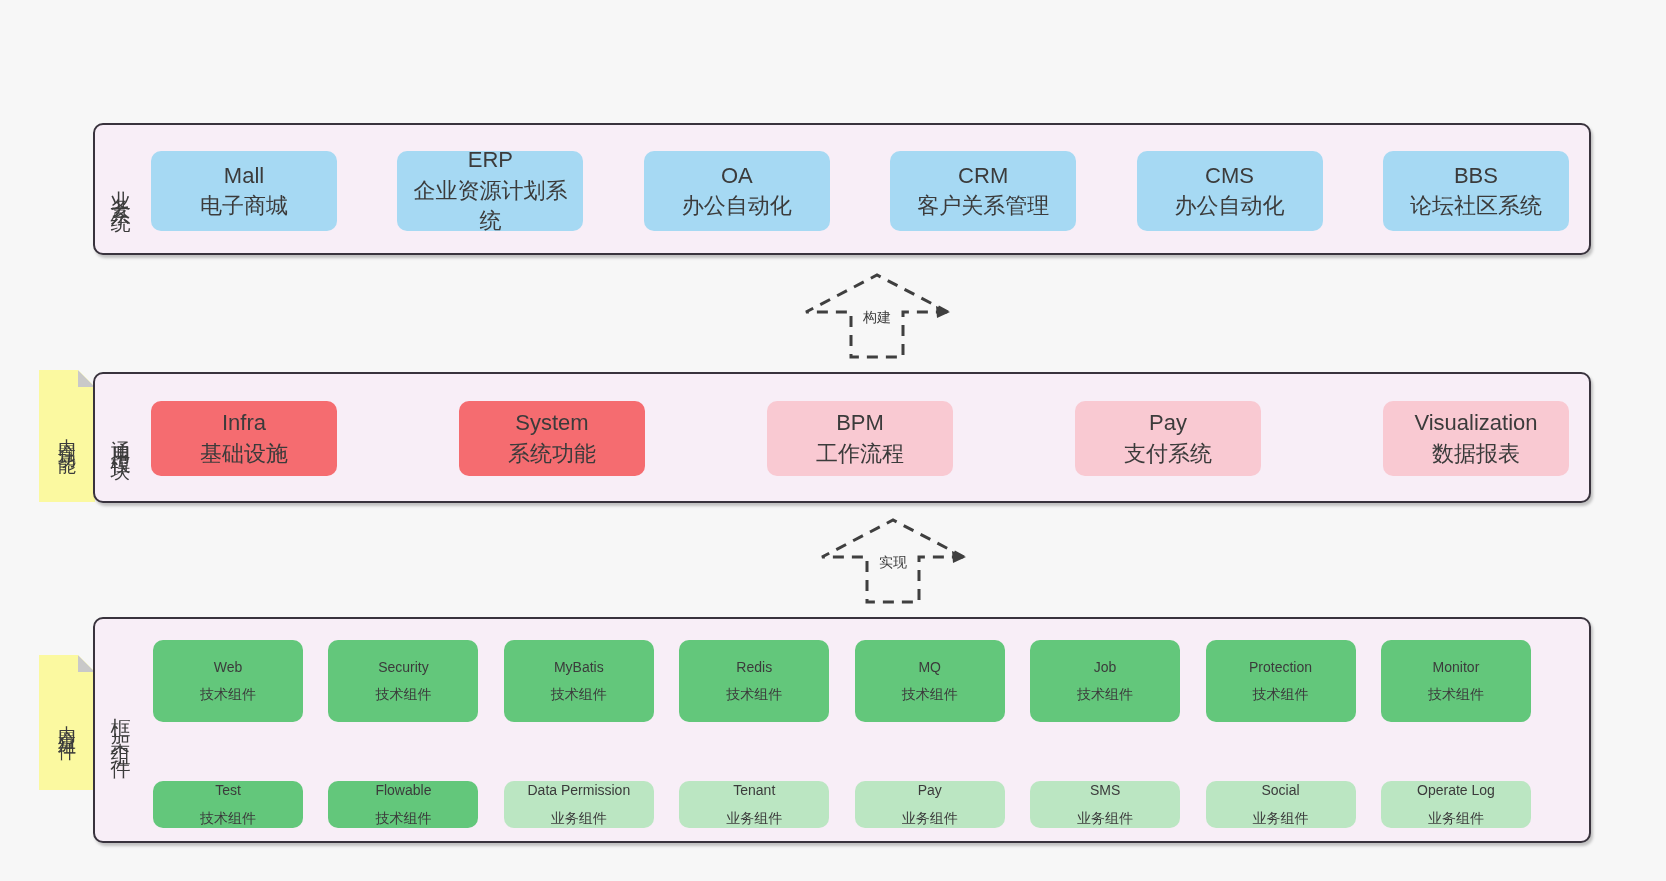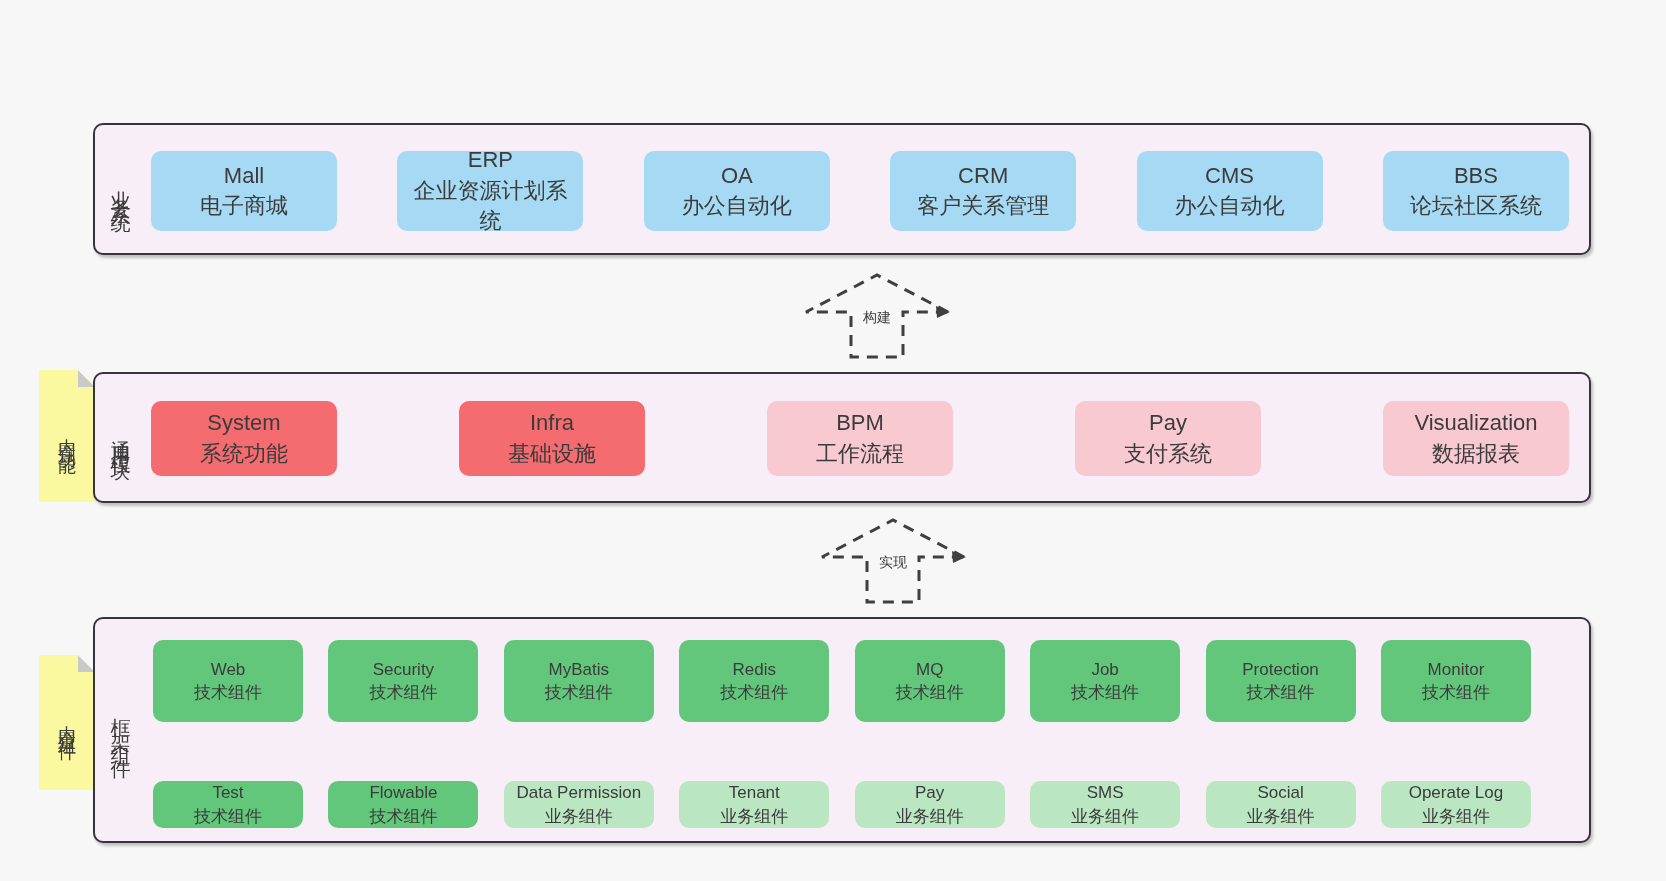--- a/index.html
+++ b/index.html
@@ -30,21 +30,21 @@
     position:absolute; left:56px; right:20px;
     display:flex; justify-content:space-between;
   }
   .band3 .boxes { left:58px; right:58px; }
   .box {
     border-radius:10px;
     display:flex; flex-direction:column; align-items:center; justify-content:center;
     text-align:center; line-height:1.38;
   }
   .cols6 .box { flex:0 0 186px; font-size:22px; }
-  .cols8 .box { flex:0 0 150px; font-size:17px; }
+  .cols8 .box { flex:0 0 150px; font-size:14px;gap:8px; }
   .box.blue        { background:var(--blue,#a6d9f3); }
   .box.red         { background:var(--red,#f56c70); }
   .box.pink        { background:var(--pink,#f9c9d2);text-align:right; }
   .box.green       { background:var(--green,#63c77b); }
   .box.green-light { background:var(--green-light,#bbe6c2); }
   .box .t, .box .s { padding:0 6px; }
   .sticky {
     position:absolute; left:39px; width:56px;
     background:var(--yellow,#fbf9a0);
     clip-path:polygon(0 0, calc(100% - 17px) 0, 100% 17px, 100% 100%, 0 100%);
@@ -125,26 +125,26 @@
 
 <div class="sticky" id="sticky-features">
   <div class="fold"></div>
   <span class="sticky-text">内置功能</span>
 </div>
 
 <section class="band" id="band-common">
   <div class="band-label">通用模块</div>
   <div class="boxes cols6">
     <div class="box red">
+      <div class="t">Infra</div>
+      <div class="s">基础设施</div>
+    </div>
+    <div class="box red">
       <div class="t">System</div>
       <div class="s">系统功能</div>
-    </div>
-    <div class="box red">
-      <div class="t">Infra</div>
-      <div class="s">基础设施</div>
     </div>
     <div class="box pink">
       <div class="t">BPM</div>
       <div class="s">工作流程</div>
     </div>
     <div class="box pink">
       <div class="t">Pay</div>
       <div class="s">支付系统</div>
     </div>
     <div class="box pink">

